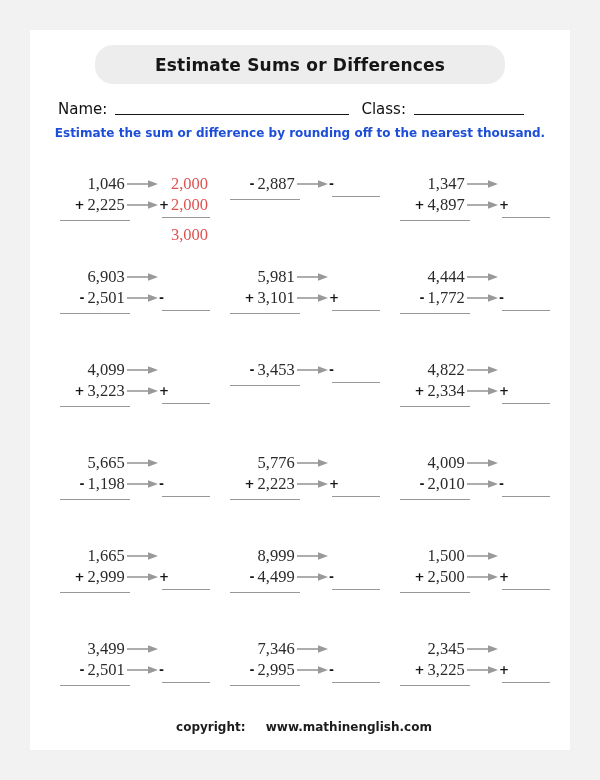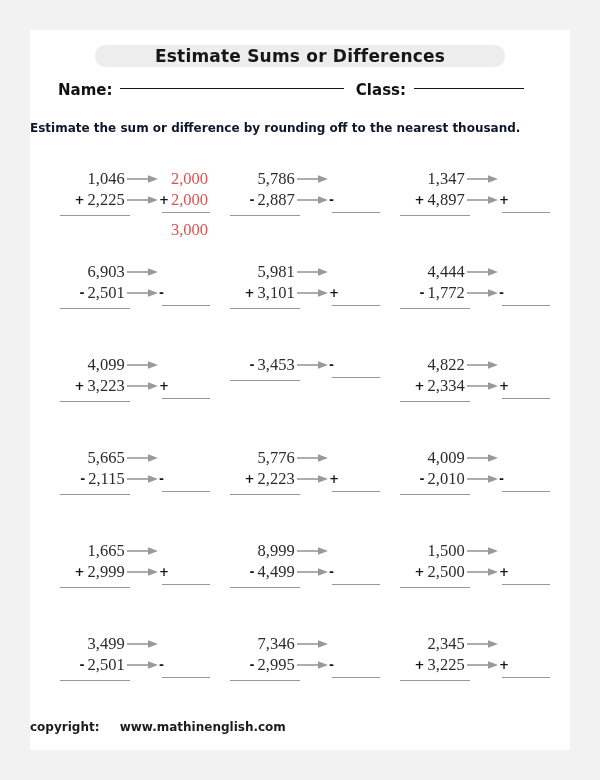--- a/index.html
+++ b/index.html
@@ -6,36 +6,36 @@
   body{
     width:600px;height:780px;overflow:hidden;position:relative;
     background:#f2f2f2;
     font-family:"DejaVu Sans",sans-serif;color:#111;
   }
   .page{
     position:absolute;left:30px;top:30px;width:540px;height:720px;
     background:#ffffff;
   }
   .title-pill{
-    width:410px;height:22px;margin:15px auto 0;
+    width:410px;height:39px;margin:15px auto 0;
     background:var(--pill);border-radius:18px;
     display:flex;align-items:center;justify-content:center;
     font-size:17px;font-weight:600;letter-spacing:.2px;color:#161616;
   }
   .name-row{
-    display:flex;align-items:center;
+    display:flex;align-items:flex-end;
     margin:12px 46px 0 28px;height:22px;
-    font-size:15px;font-weight:700;
+    font-size:15px;font-weight:400;
   }
   .fill-line{border-bottom:1.6px solid #161616;}
   .name-line{flex:1;margin:0 12px 3px 8px;}
   .class-line{width:110px;margin:0 0 3px 8px;}
   .instruction{
-    font-size:12px;font-weight:600;
-    margin-top:20px;color:#0f172a;
+    text-align:center;font-size:12px;font-weight:600;
+    margin-top:8px;color:#1d4ed8;
   }
   .problems{
     display:grid;grid-template-columns:repeat(3,150px);
     column-gap:20px;grid-auto-rows:93px;
     margin:33px 0 0 30px;
   }
   .problem{font-family:"Liberation Serif","DejaVu Serif",serif;color:#2b2b2b;}
   .prow{display:flex;height:21px;align-items:center;}
   .prow.ulrow{height:9px;align-items:flex-start;}
   .nums{width:66px;display:flex;justify-content:flex-end;align-items:baseline;align-self:stretch;align-items:center;}
@@ -46,22 +46,22 @@
   }
   .arrowc{width:34px;display:flex;align-items:center;padding-left:1px;}
   .res{width:52px;display:flex;align-items:center;}
   .res .op{width:9px;margin-right:2px;}
   .opsp{width:11px;display:inline-block;}
   .rnum{width:38px;text-align:right;font-size:16.5px;color:var(--red);}
   .ul{border-top:1.5px solid var(--gray);margin-top:2px;}
   .ul-left{width:70px;margin-right:-4px;}
   .ul-right{width:48px;margin-left:4px;}
   .footer{
-    position:absolute;left:0;right:0;bottom:16px;
-    font-size:12px;font-weight:600;color:#1c1c1c;
+    position:absolute;left:8px;right:0;bottom:16px;
+    text-align:center;font-size:12px;font-weight:600;color:#1c1c1c;
   }
   .footer .url{margin-left:16px;}
 </style>
 </head>
 <body style="--red: #df5252; --gray: #979797; --pill: #ededed; background: rgb(242, 242, 242);">
 
 <div class="page">
 
   <div class="title-pill">
     <span>Estimate Sums or Differences</span>
@@ -123,35 +123,20 @@
           <div class="arrowc"></div>
           <div class="res">
             <span class="opsp"></span>
             <span class="rnum">3,000</span>
           </div>
         </div>
       </div>
       <div class="problem">
         <div class="prow">
           <div class="nums">
-            <span class="num">5,786</span>
-          </div>
-          <div class="arrowc">
-            <svg width="32" height="10" viewBox="0 0 32 10">
-              <line x1="1" y1="5" x2="22" y2="5" stroke="#999999" stroke-width="1.6"></line>
-              <polygon points="22,1.2 32,5 22,8.8" fill="#999999"></polygon>
-            </svg>
-          </div>
-          <div class="res">
-            <span class="opsp"></span>
-            <span class="rnum"></span>
-          </div>
-        </div>
-        <div class="prow">
-          <div class="nums">
             <span class="op">-</span>
             <span class="num">2,887</span>
           </div>
           <div class="arrowc">
             <svg width="32" height="10" viewBox="0 0 32 10">
               <line x1="1" y1="5" x2="22" y2="5" stroke="#999999" stroke-width="1.6"></line>
               <polygon points="22,1.2 32,5 22,8.8" fill="#999999"></polygon>
             </svg>
           </div>
           <div class="res">
@@ -524,21 +509,21 @@
             </svg>
           </div>
           <div class="res">
             <span class="opsp"></span>
             <span class="rnum"></span>
           </div>
         </div>
         <div class="prow">
           <div class="nums">
             <span class="op">-</span>
-            <span class="num">2,115</span>
+            <span class="num">1,198</span>
           </div>
           <div class="arrowc">
             <svg width="32" height="10" viewBox="0 0 32 10">
               <line x1="1" y1="5" x2="22" y2="5" stroke="#999999" stroke-width="1.6"></line>
               <polygon points="22,1.2 32,5 22,8.8" fill="#999999"></polygon>
             </svg>
           </div>
           <div class="res">
             <span class="op">-</span>
             <span class="rnum"></span>

